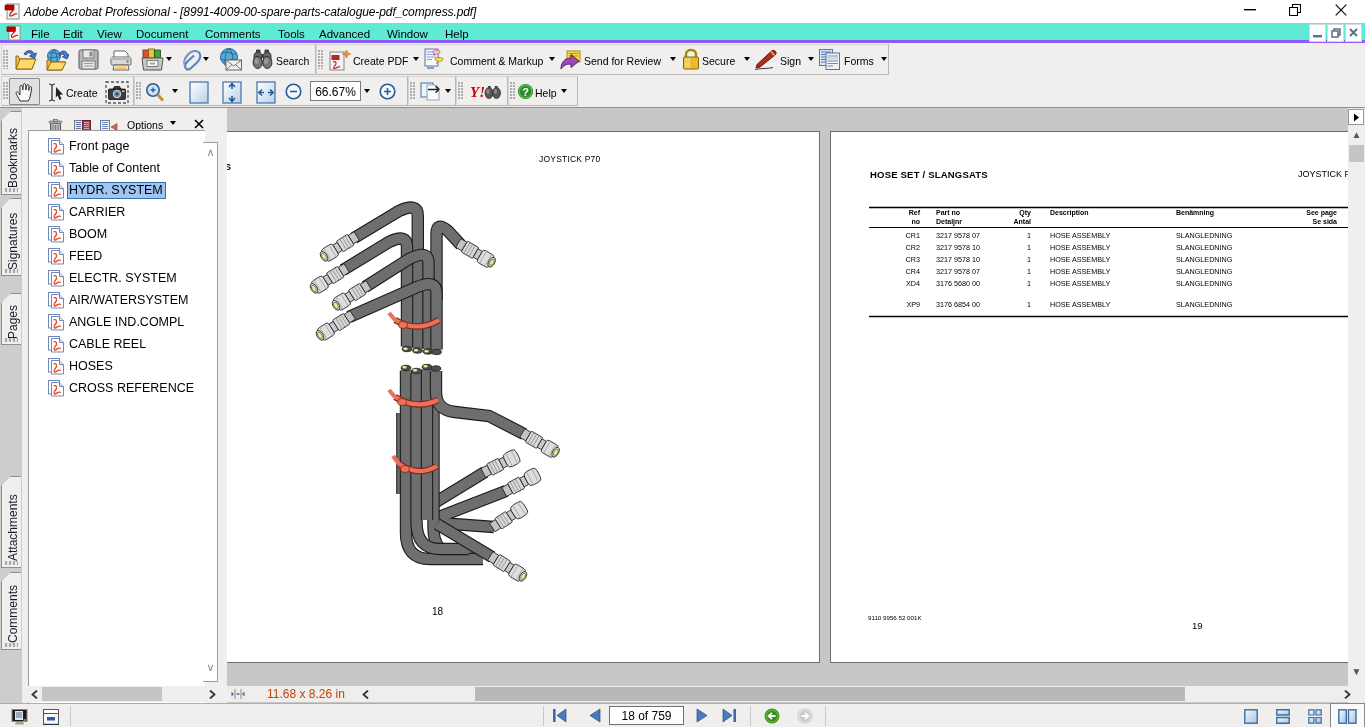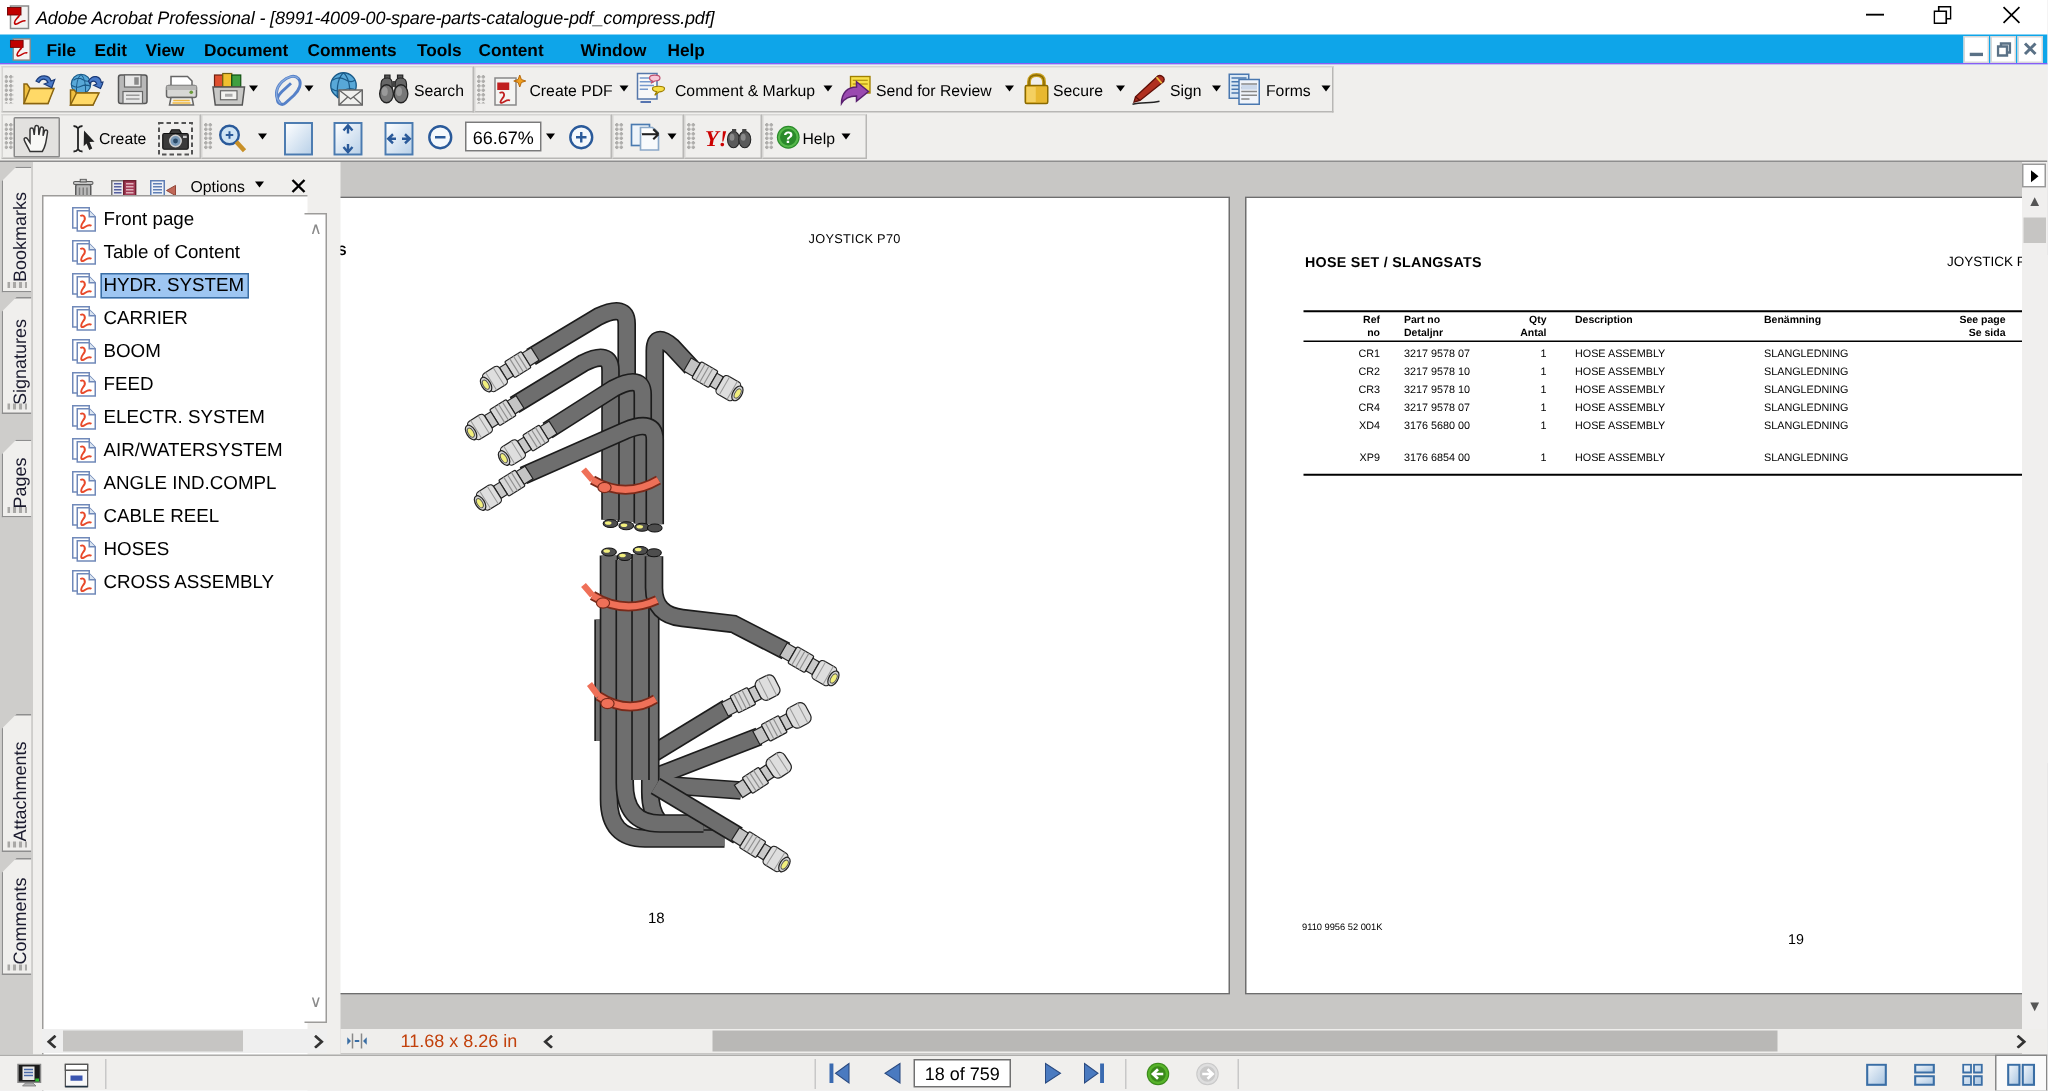--- a/index.html
+++ b/index.html
@@ -4,21 +4,21 @@
 <style>
 * { margin:0; padding:0; box-sizing:border-box; }
 html,body { width:1365px; height:727px; overflow:hidden; background:#fff;
   font-family:"Liberation Sans", sans-serif; }
 .abs { position:absolute; }
 #app { position:relative; width:1365px; height:727px; }
 
 #titlebar { position:absolute; left:0; top:0; width:1365px; height:23px; background:#fff; }
 #titletext { position:absolute; left:24px; top:5px; font-size:12px; color:#000; letter-spacing:-0.1px;font-style:italic; }
 
-#menubar { position:absolute; left:0; top:23px; width:1365px; height:20px; background:#0ea5e9; border-bottom:1px solid #8b5cf6;font-weight:bold; }
+#menubar { position:absolute; left:0; top:23px; width:1365px; height:20px; background:#5eead4; border-bottom:3px solid #8b5cf6; }
 .menuitem { position:absolute; top:5px; font-size:11.5px; color:#000; }
 
 #toolbars { position:absolute; left:0; top:43px; width:1365px; height:65px; background:#f0efed; border-bottom:1px solid #8e8e8e; }
 .tbrow1 { position:absolute; left:0; top:0; width:1365px; height:33px; }
 .tbrow2 { position:absolute; left:0; top:33px; width:1365px; height:31px; }
 .tbsec { position:absolute; border:1px solid #d6d5d3; border-right-color:#b8b7b5; border-bottom-color:#b8b7b5; background:#f0efed; }
 .grip { position:absolute; width:6px; background-image:radial-gradient(circle at 1.2px 1.2px, #aeadab 1px, rgba(0,0,0,0) 1px); background-size:3px 3px; }
 .tbtext { position:absolute; font-size:10.5px; color:#000; }
 .caret { position:absolute; width:0; height:0; border-left:3.5px solid transparent; border-right:3.5px solid transparent; border-top:4px solid #000; }
 
@@ -64,21 +64,21 @@
       <rect x="3" y="1" width="12" height="15" fill="#f4f3f2" stroke="#8a8a8a"></rect>
       <rect x="1" y="2" width="9" height="5" fill="#c00000" stroke="#6d0000" stroke-width="0.6"></rect>
       <path d="M5 5 C9 3.5 10 7 7.5 9 C5.5 11 5 13.5 7 13 C9 12.5 11 10 13 11" fill="none" stroke="#c00000" stroke-width="1.1"></path>
     </svg>
     <div class="menuitem" style="left:31px">File</div>
     <div class="menuitem" style="left:63px">Edit</div>
     <div class="menuitem" style="left:97px">View</div>
     <div class="menuitem" style="left:136px">Document</div>
     <div class="menuitem" style="left:205px">Comments</div>
     <div class="menuitem" style="left:278px">Tools</div>
-    <div class="menuitem" style="left:319px">Content</div>
+    <div class="menuitem" style="left:319px">Advanced</div>
     <div class="menuitem" style="left:387px">Window</div>
     <div class="menuitem" style="left:445px">Help</div>
     <div class="abs" style="left:1309px;top:1px;width:17px;height:18px;border:1px solid #d8d8d8;background:#fff"></div>
     <div class="abs" style="left:1327px;top:1px;width:17px;height:18px;border:1px solid #d8d8d8;background:#fff"></div>
     <div class="abs" style="left:1345px;top:1px;width:17px;height:18px;border:1px solid #d8d8d8;background:#fff"></div>
     <svg class="abs" style="left:1313px;top:12px" width="9" height="3">
         <rect width="9" height="2.4" fill="#5a7186"></rect>
       </svg>
     <svg class="abs" style="left:1331px;top:5px" width="10" height="10" viewBox="0 0 10 10">
         <path d="M3 3 V1 H9 V7 H7 M1 3 H7 V9 H1 Z" fill="none" stroke="#5a7186" stroke-width="1.6"></path>
@@ -654,21 +654,21 @@
         <div class="bkrow" style="top:227px">
             <svg class="abs" style="left:19px;top:0" width="16" height="17" viewBox="0 0 16 17">
               <use href="#bkic"></use>
             </svg>
             <span class="abs" style="left:40px;top:1px">HOSES</span>
           </div>
         <div class="bkrow" style="top:249px">
             <svg class="abs" style="left:19px;top:0" width="16" height="17" viewBox="0 0 16 17">
               <use href="#bkic"></use>
             </svg>
-            <span class="abs" style="left:40px;top:1px">CROSS ASSEMBLY</span>
+            <span class="abs" style="left:40px;top:1px">CROSS REFERENCE</span>
           </div>
       </div>
       <div id="bkvsb">
         <div class="abs" style="left:1px;top:3px;width:13px;height:13px;color:#8a8a8a;font-size:11px;text-align:center">∧</div>
         <div class="abs" style="left:1px;top:518px;width:13px;height:13px;color:#8a8a8a;font-size:11px;text-align:center">∨</div>
       </div>
 
       <div class="abs" style="left:6px;top:578px;width:190px;height:16px;background:#efefef">
         <svg class="abs" style="left:3px;top:4px" width="8" height="9">
             <path d="M6 0.5 L1.5 4.5 L6 8.5" stroke="#333" stroke-width="1.8" fill="none"></path>
@@ -712,21 +712,21 @@
     </svg>
     <div class="abs" style="left:70px;top:2px;width:1px;height:20px;background:#c8c8c8"></div>
     <div class="abs" style="left:543px;top:2px;width:1px;height:20px;background:#c8c8c8"></div>
       <svg class="abs" style="left:552px;top:4px" width="15" height="15" viewBox="0 0 15 15">
       <rect x="1" y="1" width="2.6" height="13" fill="#3a6ab0"></rect>
       <path d="M14 1 L5 7.5 L14 14 Z" fill="#4a7ac0" stroke="#2a4a80" stroke-width="0.7"></path>
     </svg>
     <svg class="abs" style="left:588px;top:4px" width="13" height="15" viewBox="0 0 13 15">
       <path d="M12 1 L2 7.5 L12 14 Z" fill="#4a7ac0" stroke="#2a4a80" stroke-width="0.7"></path>
     </svg>
-    <div class="abs" style="left:609px;top:2px;width:65px;height:19px;background:#fff;border:1px solid #707070;font-size:12px;text-align:center;padding-top:2px">18 of 759</div>
+    <div class="abs" style="left:609px;top:2px;width:75px;height:19px;background:#fff;border:1px solid #707070;font-size:12px;text-align:center;padding-top:2px">18 of 759</div>
     <svg class="abs" style="left:696px;top:4px" width="13" height="15" viewBox="0 0 13 15">
       <path d="M1 1 L11 7.5 L1 14 Z" fill="#4a7ac0" stroke="#2a4a80" stroke-width="0.7"></path>
     </svg>
     <svg class="abs" style="left:722px;top:4px" width="15" height="15" viewBox="0 0 15 15">
       <path d="M1 1 L10 7.5 L1 14 Z" fill="#4a7ac0" stroke="#2a4a80" stroke-width="0.7"></path>
       <rect x="11.4" y="1" width="2.6" height="13" fill="#3a6ab0"></rect>
     </svg>
     <div class="abs" style="left:750px;top:2px;width:1px;height:20px;background:#c8c8c8"></div>
     <svg class="abs" style="left:764px;top:4px" width="16" height="16" viewBox="0 0 16 16">
       <circle cx="8" cy="8" r="7.5" fill="#3a8a1a"></circle>

